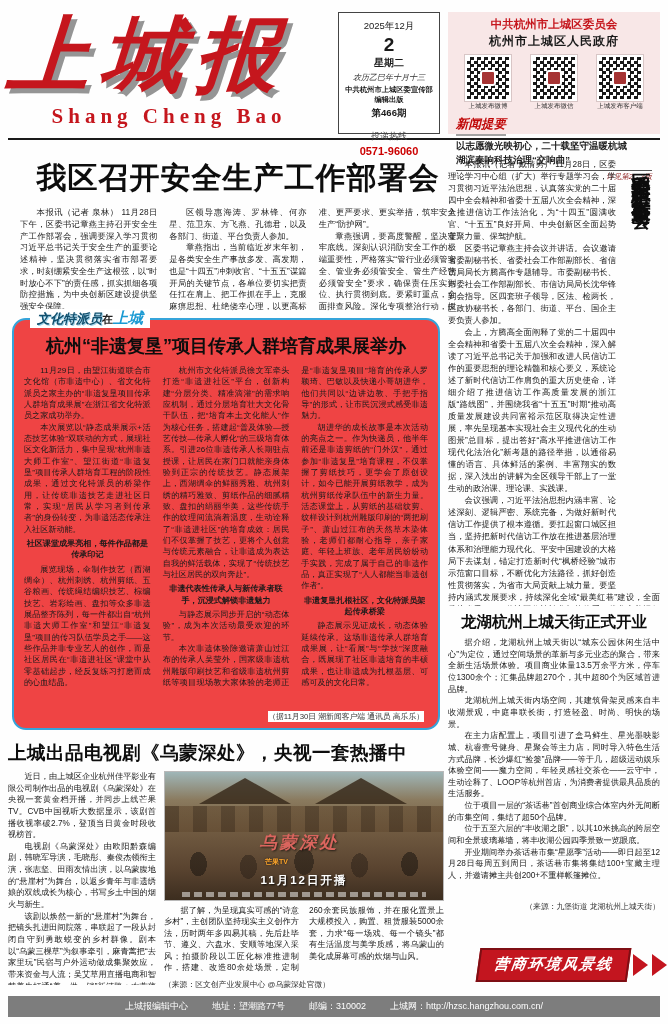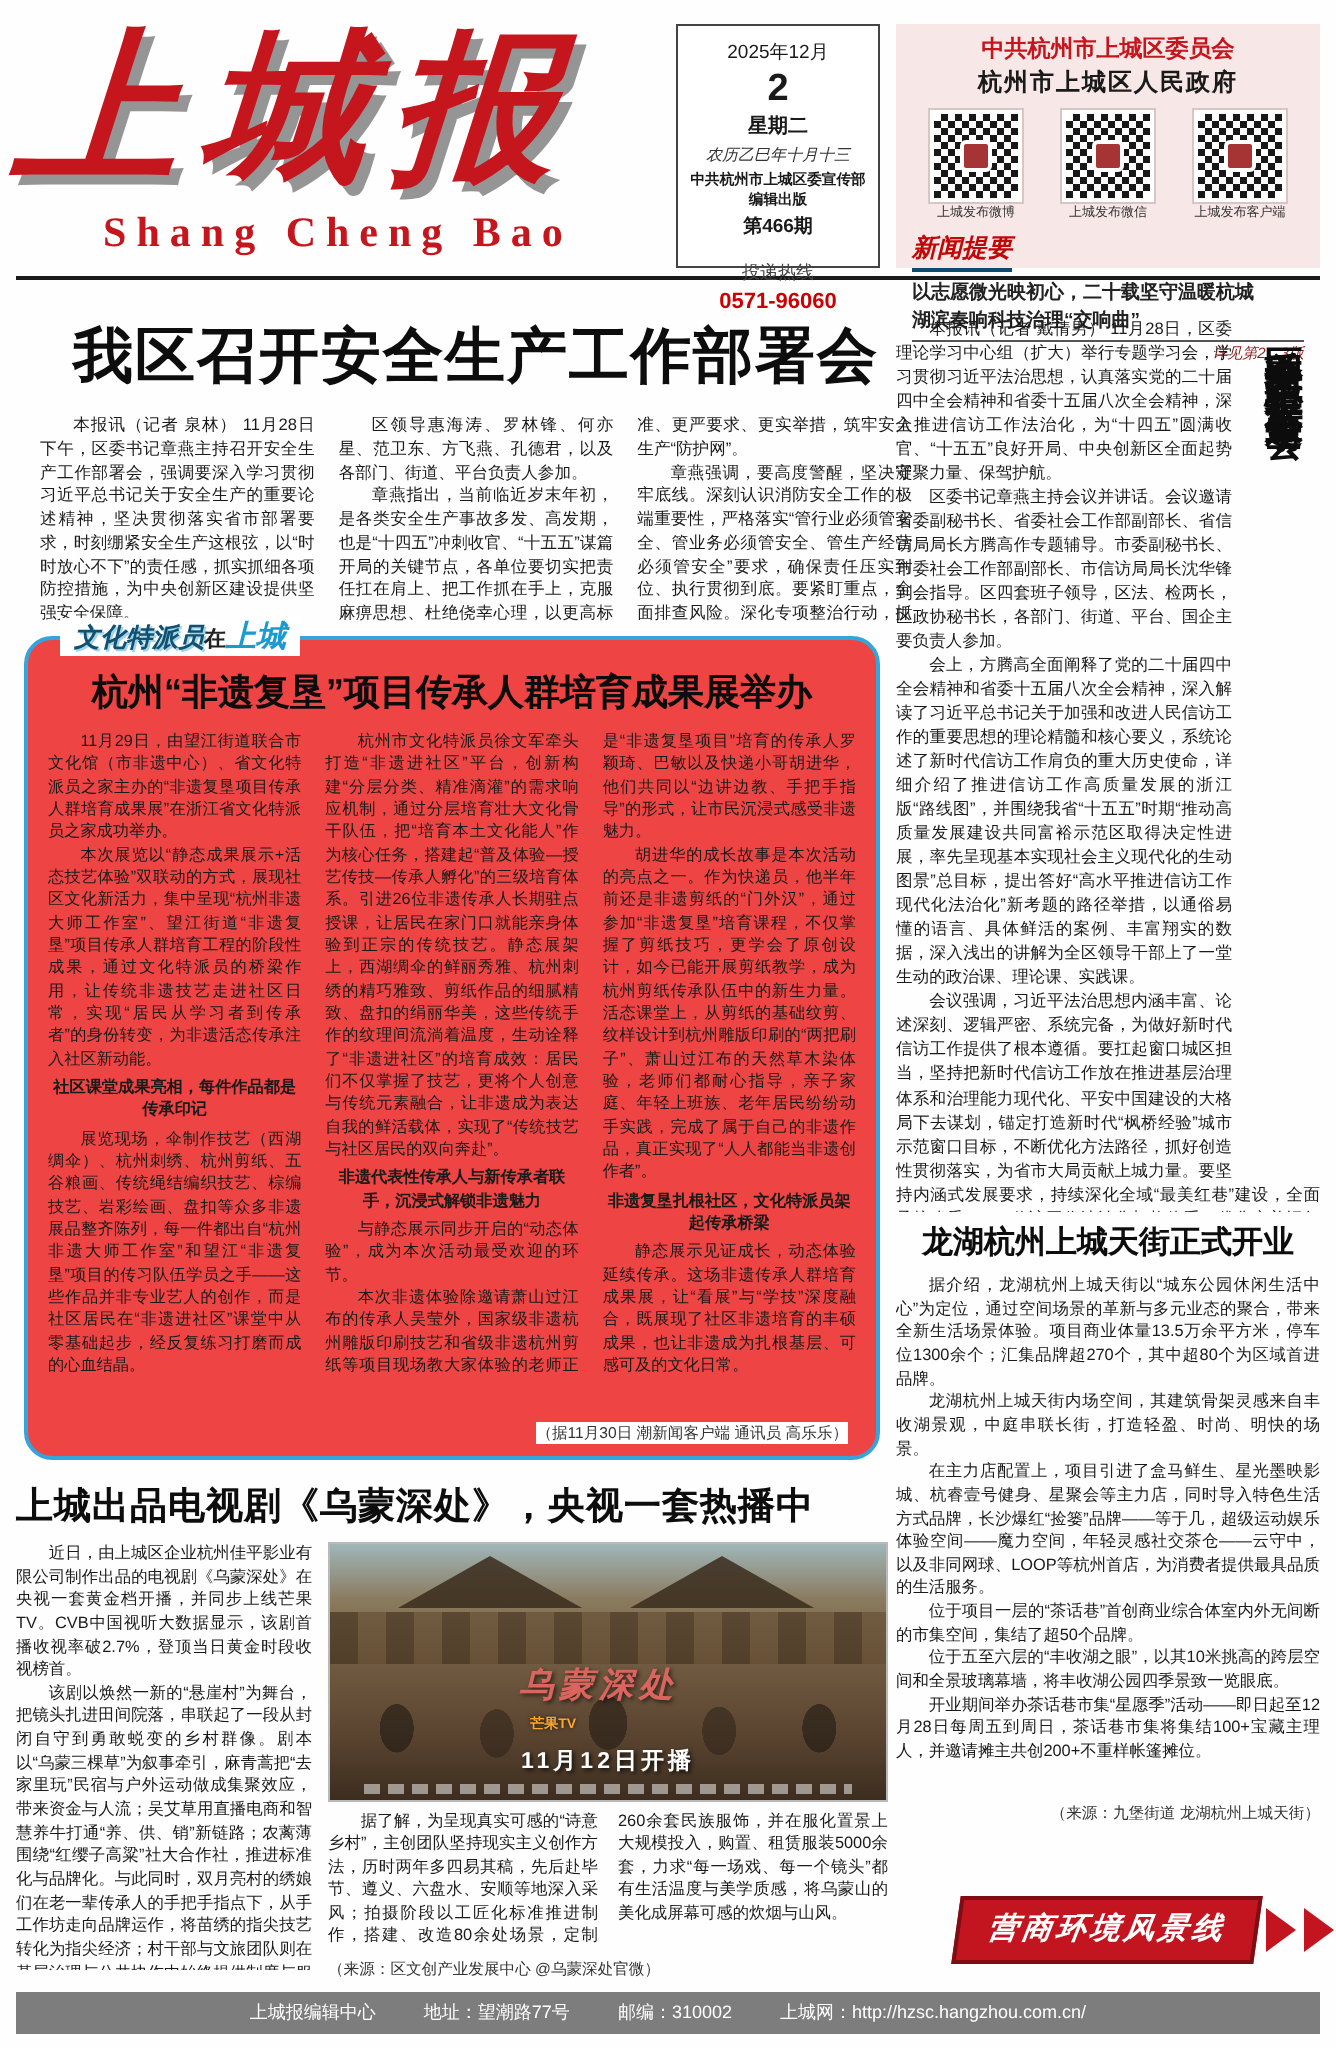--- a/index.html
+++ b/index.html
@@ -27,21 +27,21 @@
   .org-line1{color:#c5161d;font-weight:900;font-size:11.5px;text-align:center;}
   .org-line2{color:#1a1a1a;font-weight:900;font-size:12px;text-align:center;letter-spacing:1px;margin-top:1px;}
   .qr-row{display:flex;justify-content:space-between;margin:5px 4px 2px;}
   .qr{width:56px;text-align:center;}
   .qr-img{width:42px;height:42px;margin:0 auto;position:relative;border:2px solid #fff;outline:1px solid #d8c6c6;
     background:repeating-conic-gradient(#181818 0% 25%, #ffffff 0% 50%) 0 0/7px 7px;}
   .qr-dot{position:absolute;inset:0;margin:auto;width:12px;height:12px;background:#a63434;
     border:2px solid #fff;border-radius:3px;}
   .qr-label{font-size:6.5px;color:#333;margin-top:1px;white-space:nowrap;}
   .digest-label{display:inline-block;color:#c00808;font-weight:900;font-style:italic;font-size:12.5px;
-    border-bottom:2px solid #0c4a6e;padding-bottom:1px;margin:3px 0 3px;}
+    border-bottom:2px solid #a3a3a3;padding-bottom:1px;margin:3px 0 3px;}
   .digest-line{font-size:9.5px;font-weight:700;margin:1px 0;color:#222;}
   .see-pages{text-align:right;font-size:7.5px;font-style:italic;color:#8b1a1a;
     border-top:1px solid #555;margin-top:3px;padding-top:1px;}
   .header-rule{margin:0 8px;border-top:2px solid #1a1a1a;}
   
   .art-p{margin:0;text-indent:2em;}
   .subhead{text-indent:0;text-align:center;font-weight:bold;margin:3px 0;}
   .cols3{column-count:3;column-gap:12px;column-fill:auto;overflow:hidden;text-align:justify;}
   
   .main-article{position:absolute;left:20px;top:158px;width:436px;}
@@ -204,20 +204,21 @@
         <p class="art-p">静态展示见证成长，动态体验延续传承。这场非遗传承人群培育成果展，让“看展”与“学技”深度融合，既展现了社区非遗培育的丰硕成果，也让非遗成为扎根基层、可感可及的文化日常。</p>
       </div>
     <div class="heritage-byline">（据11月30日 潮新闻客户端 通讯员 高乐乐）</div>
   </div>
 
   <div class="drama-article">
     <h2 class="drama-headline">上城出品电视剧《乌蒙深处》，央视一套热播中</h2>
     <div class="drama-layout">
       <div class="drama-col1">
           <p class="art-p">近日，由上城区企业杭州佳平影业有限公司制作出品的电视剧《乌蒙深处》在央视一套黄金档开播，并同步上线芒果TV。CVB中国视听大数据显示，该剧首播收视率破2.7%，登顶当日黄金时段收视榜首。</p>
+          <p class="art-p">电视剧《乌蒙深处》由欧阳黔森编剧，韩晓军导演，毛晓彤、秦俊杰领衔主演，张志坚、田雨友情出演，以乌蒙腹地的“悬崖村”为舞台，以返乡青年与非遗绣娘的双线成长为核心，书写乡土中国的烟火与新生。</p>
           <p class="art-p">该剧以焕然一新的“悬崖村”为舞台，把镜头扎进田间院落，串联起了一段从封闭自守到勇敢蜕变的乡村群像。剧本以“乌蒙三棵草”为叙事牵引，麻青蒿把“去家里玩”民宿与户外运动做成集聚效应，带来资金与人流；吴艾草用直播电商和智慧养牛打通“养、供、销”新链路；农蓠薄围绕“红缨子高粱”社大合作社，推进标准化与品牌化。与此同时，双月亮村的绣娘们在老一辈传承人的手把手指点下，从手工作坊走向品牌运作，将苗绣的指尖技艺转化为指尖经济；村干部与文旅团队则在基层治理与公共协作中始终提供制度与服务的有力支撑，为乡村发展添足底气。多线剧情并行共振，最终汇成一幅“非遗活起来、产业强起来、乡亲富起来”的乡村振兴进行时画卷。</p>
         </div>
       <div class="drama-right">
         <div class="poster">
           <div class="roof r1"></div>
           <div class="roof r2"></div>
           <div class="poster-beam"></div>
           <div class="poster-title">乌蒙深处</div>
           <div class="poster-platform">芒果TV</div>
           <div class="poster-date">11月12日开播</div>
@@ -229,21 +230,21 @@
         <div class="drama-source">（来源：区文创产业发展中心 @乌蒙深处官微）</div>
       </div>
     </div>
   </div>
 
   <div class="tianjie-article">
     <h2 class="tj-title">龙湖杭州上城天街正式开业</h2>
     <div class="tj-body">
         <p class="art-p">据介绍，龙湖杭州上城天街以“城东公园休闲生活中心”为定位，通过空间场景的革新与多元业态的聚合，带来全新生活场景体验。项目商业体量13.5万余平方米，停车位1300余个；汇集品牌超270个，其中超80个为区域首进品牌。</p>
         <p class="art-p">龙湖杭州上城天街内场空间，其建筑骨架灵感来自丰收湖景观，中庭串联长街，打造轻盈、时尚、明快的场景。</p>
-        <p class="art-p">在主力店配置上，项目引进了盒马鲜生、星光墨映影城、杭睿壹号健身、星聚会等主力店，同时导入特色生活方式品牌，长沙爆红“捡篓”品牌——等于几，超级运动娱乐体验空间——魔力空间，年轻灵感社交茶仓——云守中，以及非同网球、LOOP等杭州首店，为消费者提供最具品质的生活服务。</p>
+        <p class="art-p">在主力店配置上，项目引进了盒马鲜生、星光墨映影城、杭睿壹号健身、星聚会等主力店，同时导入特色生活方式品牌，长沙爆红“捡篓”品牌——等于几，超级运动娱乐体验空间——魔力空间，年轻灵感社交茶仓——云守中，生动诠释了、LOOP等杭州首店，为消费者提供最具品质的生活服务。</p>
         <p class="art-p">位于项目一层的“茶话巷”首创商业综合体室内外无间断的市集空间，集结了超50个品牌。</p>
         <p class="art-p">位于五至六层的“丰收湖之眼”，以其10米挑高的跨层空间和全景玻璃幕墙，将丰收湖公园四季景致一览眼底。</p>
         <p class="art-p">开业期间举办茶话巷市集“星愿季”活动——即日起至12月28日每周五到周日，茶话巷市集将集结100+宝藏主理人，并邀请摊主共创200+不重样帐篷摊位。</p>
       </div>
     <div class="tj-source">（来源：九堡街道 龙湖杭州上城天街）</div>
   </div>
 
   <div class="biz-banner">
     <span class="banner-body">营商环境风景线</span>
     <span class="chev"></span>

